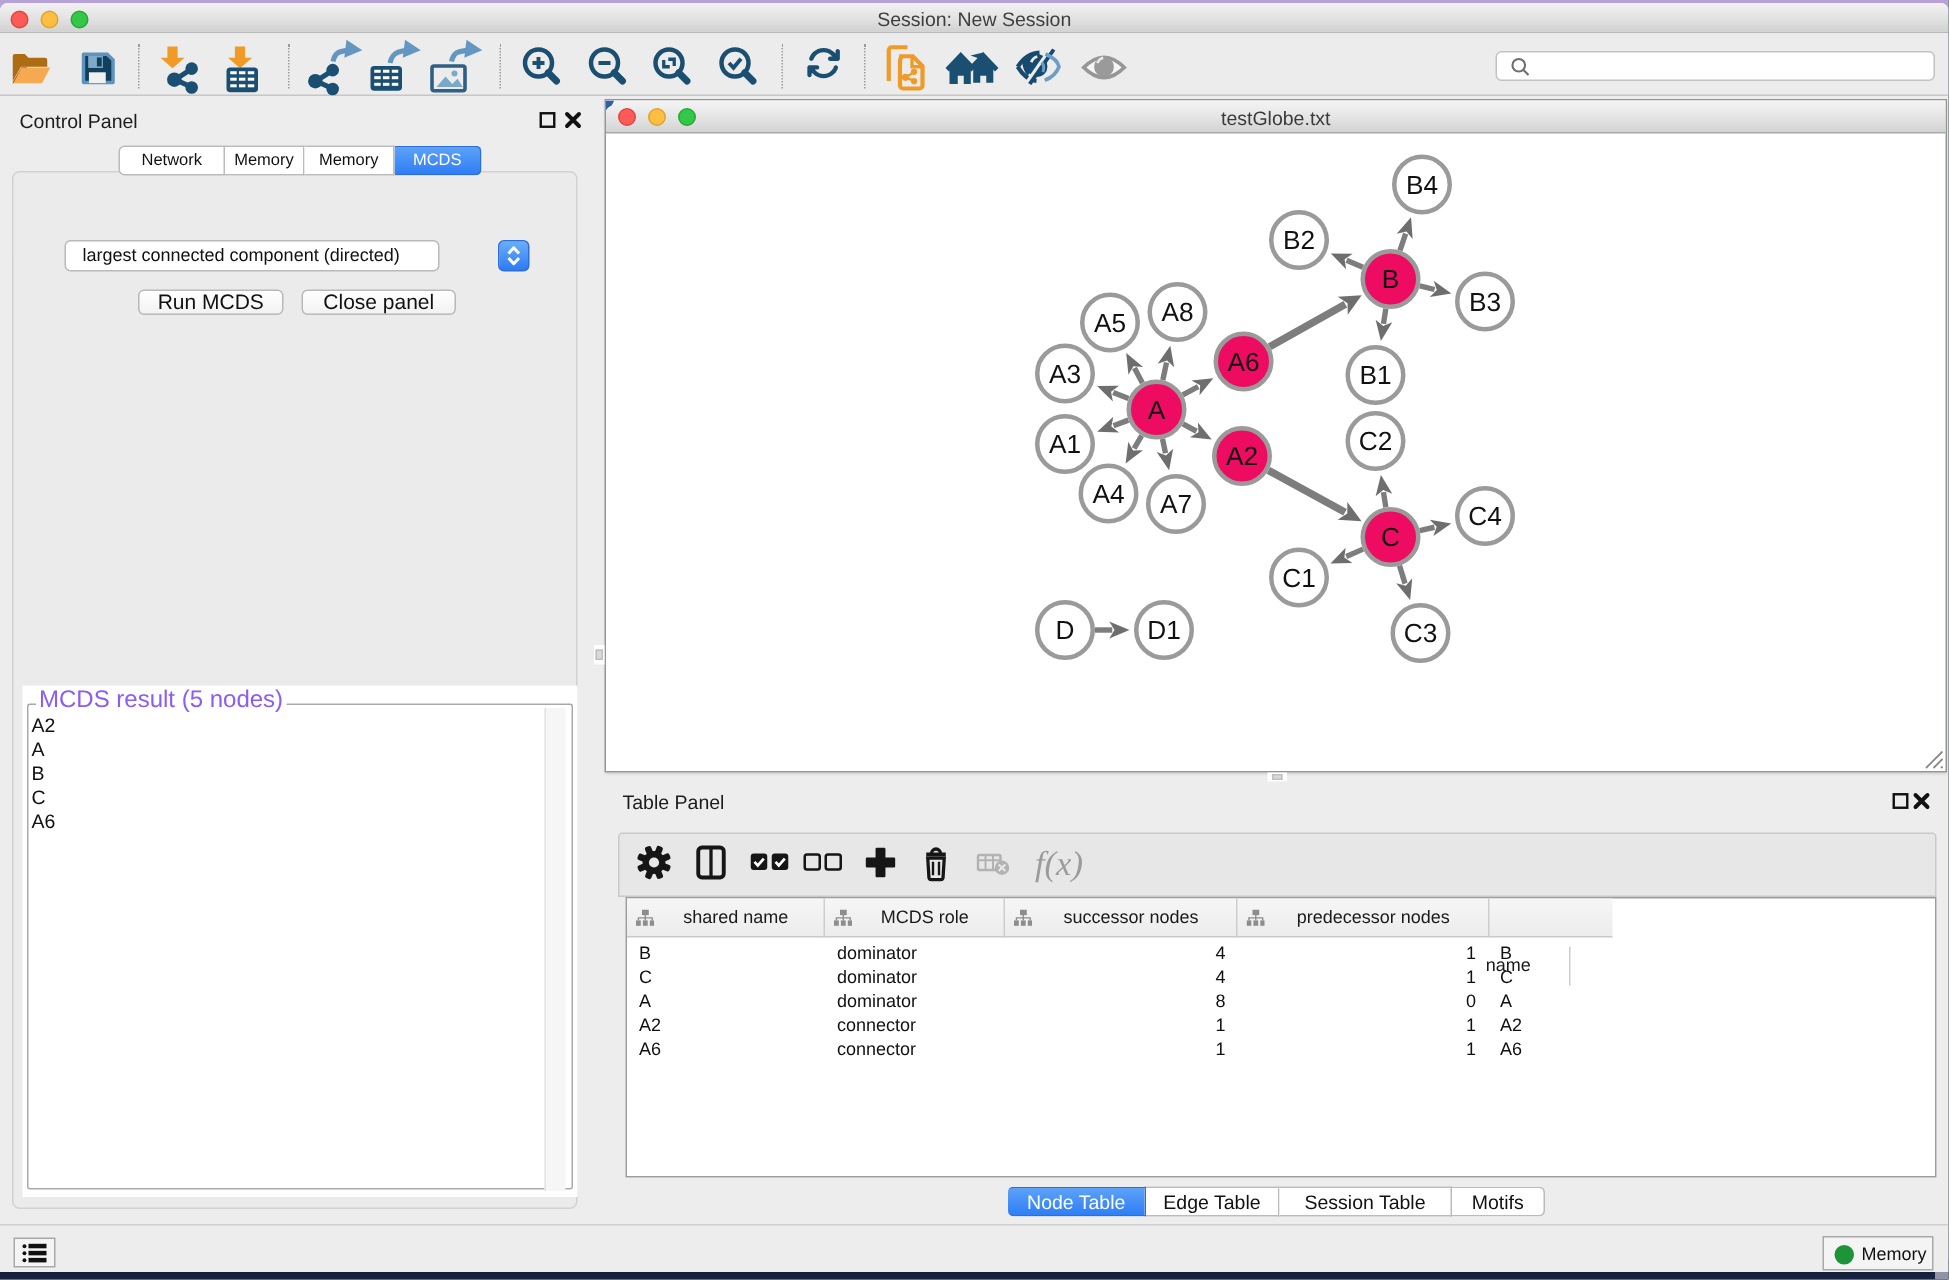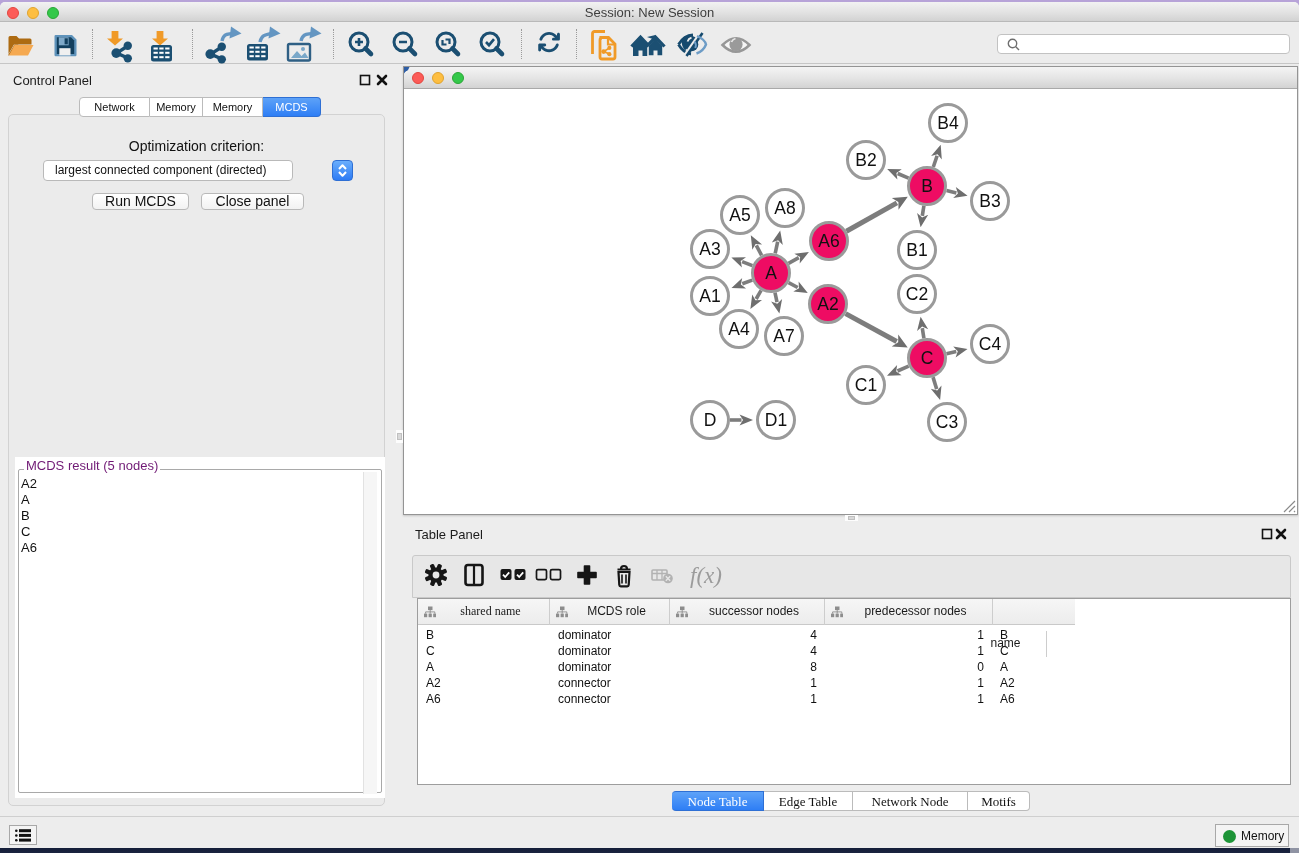--- a/index.html
+++ b/index.html
@@ -24,36 +24,36 @@
 #cpTabs div { background:#fff; border:1px solid #bbb; border-left:none; line-height:19px; color:#111; text-align:center; }
 #cpTabs div:first-child { border-left:1px solid #bbb; border-radius:4px 0 0 4px; }
 #cpTabs div.sel { background:linear-gradient(180deg,#5da2f8 0%,#2e7ef5 100%); color:#fff; border-color:#2e6fd4; border-radius:0 4px 4px 0; }
 #cpBody { left:8px; top:112px; width:377px; height:692px; background:#ebebeb; border:1px solid #d2d2d2; border-radius:5px; }
 #optLabel { left:0px; top:136px; width:393px; text-align:center; font-size:14px; color:#111; }
 #combo { left:43px; top:158px; width:250px; height:21px; background:#fff; border:1px solid #b9b9b9; border-radius:4px; font-size:12px; color:#111; line-height:19px; padding-left:11px; }
 #comboBtn { left:332px; top:158px; width:21px; height:21px; border-radius:4px; background:linear-gradient(180deg,#6aaefc 0%,#2d7bf4 100%); border:1px solid #2e6fd4; }
 .btn { position:absolute; height:17px; background:linear-gradient(180deg,#ffffff 0%,#f2f2f2 100%); border:1px solid #b9b9b9; border-radius:4px; font-size:14px; color:#111; text-align:center; line-height:15px; }
 #mcdsBox { left:15px; top:455px; width:370px; height:341px; background:#fff; }
 #mcdsBorder { left:18px; top:467px; width:364px; height:324px; border:1px solid #a9a9a9; border-radius:2px; }
-#mcdsLabel { left:24px; top:456px; font-size:13px; color:#701a75; background:#fff; padding:0 2px; }
+#mcdsLabel { left:24px; top:456px; font-size:16px; color:#8b5cf6; background:#fff; padding:0 2px; }
 #mcdsScroll { left:363px; top:470px; width:14px; height:322px; background:#f6f6f6; border-left:1px solid #e2e2e2; }
 .mitem { position:absolute; left:21px; font-size:13px; color:#111; }
 
 #netwin { left:403px; top:64px; width:895px; height:449px; background:#fff; border:1px solid #949494; box-shadow:0 1px 2px rgba(0,0,0,0.18); }
 #nettb { position:absolute; left:0; top:0; width:100%; height:22px;
   background:linear-gradient(180deg,#f4f4f4 0%,#e4e4e4 55%,#d3d3d3 100%); border-bottom:1px solid #a9a9a9; }
 #nettb .title { position:absolute; left:0; right:0; top:4px; text-align:center; font-size:13px; color:#3a3a3a; }
 
 #tpTitle { left:415px; top:525px; font-size:13px; color:#1c1c1c; }
 #tbltoolbar { left:412px; top:553px; width:879px; height:43px; background:#e7e7e7; border:1px solid #c9c9c9; border-radius:3px 3px 0 0; }
 #tblbox { left:417px; top:596px; width:874px; height:187px; background:#fff; border:1px solid #9d9d9d; }
 #tblhead { position:absolute; left:0; top:0; height:26px; background:linear-gradient(180deg,#f6f6f6,#ececec); border-bottom:1px solid #c9c9c9; }
 .hcell { position:absolute; top:0; height:26px; border-right:1px solid #cdcdcd; font-size:12px; color:#1a1a1a; text-align:center; line-height:25px; }
 .tcell { position:absolute; font-size:12px; color:#111; height:16px; line-height:16px; }
-#bottomTabs { left:672px; top:789px; height:20px; display:flex; font-size:13px;font-family:Liberation Serif, serif; }
+#bottomTabs { left:672px; top:789px; height:20px; display:flex; font-size:13px; }
 #bottomTabs div { background:#fff; border:1px solid #bbb; border-left:none; line-height:19px; color:#111; text-align:center; }
 #bottomTabs div.sel { background:linear-gradient(180deg,#5da2f8 0%,#2e7ef5 100%); color:#fff; border-color:#2e6fd4; border-radius:4px 0 0 4px; }
 #bottomTabs div:last-child { border-radius:0 4px 4px 0; }
 #statusline { left:0; top:814px; width:1299px; height:0; border-top:1px solid #cfcfcf; }
 #listBtn { left:9px; top:823px; width:28px; height:20px; background:#f4f4f4; border:1px solid #a8a8a8; }
 #memBtn { left:1215px; top:822px; width:74px; height:23px; background:#f4f4f4; border:1px solid #a8a8a8; font-size:12px; color:#111; }
 </style>
 </head>
 <body>
 <div class="abs" id="wallTop"></div>
@@ -187,21 +187,20 @@
       <rect x="1.5" y="1.5" width="9" height="9" fill="none" stroke="#111" stroke-width="1.6"></rect>
       <path d="M19 2 L27 10 M27 2 L19 10" stroke="#111" stroke-width="2.6" stroke-linecap="round"></path>
     </svg>
   <div class="abs" id="cpBody"></div>
   <div class="abs" id="cpTabs">
     <div style="width:71px">Network</div>
       <div style="width:53px">Memory</div>
       <div style="width:60px">Memory</div>
       <div class="sel" style="width:58px">MCDS</div>
   </div>
-  <div class="abs" id="optLabel">Optimization criterion:</div>
   <div class="abs" id="combo">largest connected component (directed)</div>
   <div class="abs" id="comboBtn">
     <svg width="19" height="19" viewBox="0 0 19 19">
         <path d="M6 8 L9.5 4.2 L13 8" fill="none" stroke="#fff" stroke-width="2" stroke-linejoin="round"></path>
         <path d="M6 11 L9.5 14.8 L13 11" fill="none" stroke="#fff" stroke-width="2" stroke-linejoin="round"></path>
       </svg>
   </div>
   <div class="btn" style="left:92px;top:191px;width:97px;">Run MCDS</div>
   <div class="btn" style="left:201px;top:191px;width:103px;">Close panel</div>
   <div class="abs" id="mcdsBox"></div>
@@ -216,20 +215,21 @@
 
   <div class="abs" id="netwin">
     <svg width="10" height="10" viewBox="0 0 10 10" style="position:absolute;left:0;top:0;z-index:5">
         <path d="M0,0 h5.5 l-1.6,3.2 L1.2,5 0,6.5 Z" fill="#2e5ea6"></path>
         <path d="M0.8,5.4 L3.7,3.5 2.6,6.2 Z" fill="#f4f4f2"></path>
       </svg>
     <div id="nettb">
       <div class="tl" style="left:8px;top:5px;background:#fc5b57;border:1px solid #e2463f;"></div>
       <div class="tl" style="left:28px;top:5px;background:#fdbe41;border:1px solid #e0a32e;"></div>
       <div class="tl" style="left:48px;top:5px;background:#34c84a;border:1px solid #2aa636;"></div>
+      <div class="title">testGlobe.txt</div>
     </div>
     <svg id="graph" width="893" height="426" style="position:absolute;left:0;top:22px" font-family="Liberation Sans, sans-serif">
 <line x1="348.3" y1="191.1" x2="338.3" y2="194.8" stroke="#7d7d7d" stroke-width="3.6"></line>
 <path d="M327.5,198.9 L338.2,188.9 L336.9,195.4 L342.1,199.4 Z" fill="#6e6e6e"></path>
 <line x1="348.4" y1="176.7" x2="338.1" y2="172.6" stroke="#7d7d7d" stroke-width="3.6"></line>
 <path d="M327.4,168.4 L342.0,168.2 L336.7,172.1 L337.9,178.6 Z" fill="#6e6e6e"></path>
 <line x1="357.1" y1="201.4" x2="352.1" y2="210.0" stroke="#7d7d7d" stroke-width="3.6"></line>
 <path d="M346.4,220.0 L348.2,205.5 L351.4,211.3 L358.0,211.1 Z" fill="#6e6e6e"></path>
 <line x1="357.6" y1="166.4" x2="352.3" y2="156.4" stroke="#7d7d7d" stroke-width="3.6"></line>
 <path d="M346.8,146.3 L358.1,155.6 L351.6,155.1 L348.3,160.8 Z" fill="#6e6e6e"></path>
@@ -350,21 +350,21 @@
 <path d="M209,18.5 v9 M213,18.5 v9" stroke="#161616" stroke-width="1.6"></path>
 <rect x="239" y="14" width="15" height="10" rx="1" fill="none" stroke="#b2b2b2" stroke-width="1.6"></rect>
 <path d="M239,17.5 h15 M244,14 v10 M249,14 v10" stroke="#b2b2b2" stroke-width="1.3"></path>
 <circle cx="255" cy="22.5" r="4.8" fill="#b2b2b2"></circle>
         <path d="M252.8,20.3 l4.4,4.4 M257.2,20.3 l-4.4,4.4" stroke="#e7e7e7" stroke-width="1.4"></path>
 <text x="277" y="27" font-family="Liberation Serif, serif" font-style="italic" font-size="23" fill="#9b9b9b">f(x)</text>
 </svg>
   </div>
   <div class="abs" id="tblbox">
 <div id="tblhead" style="width:657px;">
-<div class="hcell" style="left:0px;width:132px;padding-left:14px;font-family:Liberation Serif, serif;"><svg width="12" height="12" viewBox="0 0 12 12" style="position:absolute;left:6px;top:7px">
+<div class="hcell" style="left:0px;width:132px;padding-left:14px;"><svg width="12" height="12" viewBox="0 0 12 12" style="position:absolute;left:6px;top:7px">
             <g fill="#8d8d8d">
               <rect x="4" y="0.5" width="4.5" height="3.6"></rect>
               <rect x="0" y="7.6" width="3.2" height="3.6"></rect>
               <rect x="4.6" y="7.6" width="3.2" height="3.6"></rect>
               <rect x="9.2" y="7.6" width="3.2" height="3.6"></rect>
             </g>
             <path d="M6.2 4 v2 M1.6 7.6 v-1.7 h9.2 v1.7 M6.2 6 v1.6" stroke="#8d8d8d" stroke-width="0.9" fill="none"></path>
           </svg>shared name</div>
 <div class="hcell" style="left:132px;width:120px;padding-left:14px;"><svg width="12" height="12" viewBox="0 0 12 12" style="position:absolute;left:6px;top:7px">
             <g fill="#8d8d8d">
@@ -417,21 +417,21 @@
 <div class="tcell" style="left:582px;top:76px;width:70px;">A2</div>
 <div class="tcell" style="left:8px;top:92px;width:120px;">A6</div>
 <div class="tcell" style="left:140px;top:92px;width:110px;">connector</div>
 <div class="tcell" style="left:252px;top:92px;width:147px;text-align:right;">1</div>
 <div class="tcell" style="left:407px;top:92px;width:159px;text-align:right;">1</div>
 <div class="tcell" style="left:582px;top:92px;width:70px;">A6</div>
 </div>
   <div class="abs" id="bottomTabs">
     <div class="sel" style="width:92px">Node Table</div>
       <div style="width:89px">Edge Table</div>
-      <div style="width:115px">Network Node</div>
+      <div style="width:115px">Session Table</div>
       <div style="width:62px">Motifs</div>
   </div>
   <div class="abs" id="statusline"></div>
   <div class="abs" id="listBtn">
     <svg width="26" height="19" viewBox="0 0 26 19">
         <g fill="#111">
           <rect x="5" y="3.5" width="2.6" height="2.6" rx="1.3"></rect>
           <rect x="9" y="3.2" width="12" height="3"></rect>
           <rect x="5" y="8.2" width="2.6" height="2.6" rx="1.3"></rect>
           <rect x="9" y="7.9" width="12" height="3"></rect>

